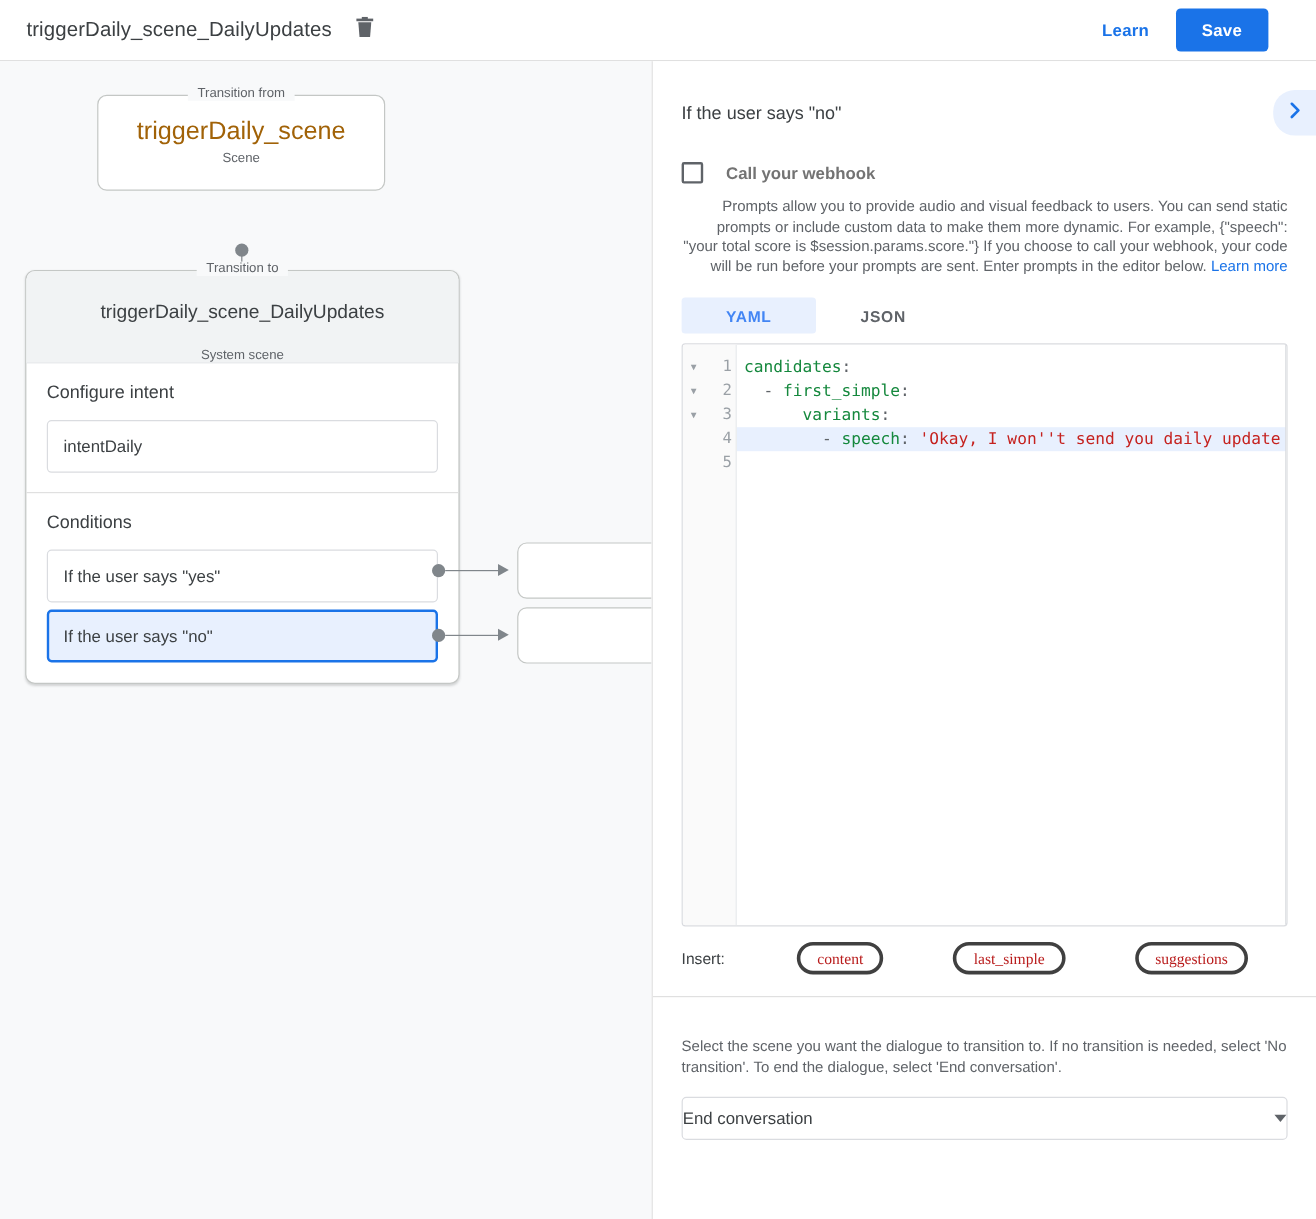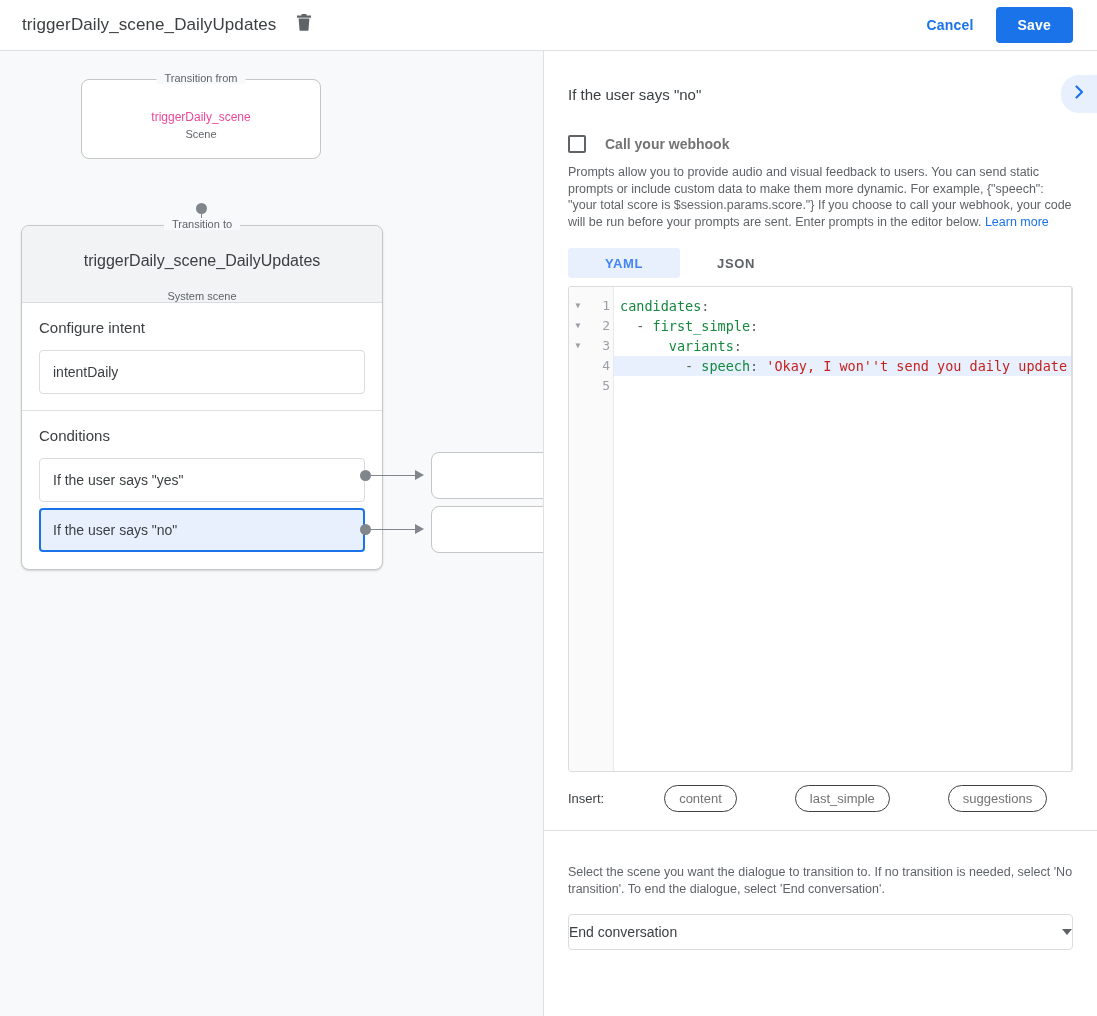--- a/index.html
+++ b/index.html
@@ -33,21 +33,21 @@
     cursor: pointer;
   }
   .topbar-spacer { flex: 1; }
   .cancel-btn {
     color: #1a73e8; font-size: 14px; font-weight: 600;
     letter-spacing: .2px; cursor: pointer;
     padding: 8px 14px; background: none; border: none;
     font-family: "Liberation Sans", sans-serif;
   }
   .save-btn {
-    margin-left: 8px; margin-right: 24px;
+    margin-left: 8px; margin-right: 40px;
     background: #1a73e8; color: #fff;
     border: none; border-radius: 4px;
     font-size: 14px; font-weight: 600; letter-spacing: .2px;
     padding: 0 22px; height: 36px; cursor: pointer;
     font-family: "Liberation Sans", sans-serif;
   }
 
   
   .canvas {
     position: absolute; top: 51px; left: 0;
@@ -70,22 +70,22 @@
     font-size: 11px;
     color: #5f6368;
     white-space: nowrap;
   }
 
   
   #node-from {
     left: 81px; top: 28px; width: 240px; height: 80px;
   }
   #node-from .node-title {
-    text-align: center; margin-top: 30px;
-    font-size: 12px; color: #ec4899;
+    text-align: center; margin-top: 18px;
+    font-size: 21px; color: #a16207;
   }
   #node-from .node-sub {
     text-align: center; margin-top: 4px;
     font-size: 11px; color: #5f6368;
   }
 
   .edge-line {
     position: absolute;
     left: 201px; top: 157px;
     width: 1px; height: 60px;
@@ -223,20 +223,21 @@
   .lang-badge {
     margin-left: 16px;
     background: #f3e8fd; color: #8430ce;
     font-size: 11px; letter-spacing: .5px;
     padding: 4px 8px; border-radius: 3px;
   }
   .desc {
     margin-top: 11px;
     font-size: 12.5px; line-height: 16.5px;
     color: #5f6368;
+    text-align: right;
   }
   .link { color: #1a73e8; cursor: pointer; }
 
   
   .tabs { display: flex; margin-top: 18px; }
   .tab {
     width: 112px; height: 30px;
     display: flex; align-items: center; justify-content: center;
     font-size: 13px; font-weight: bold; letter-spacing: .6px;
     color: #5f6368; cursor: pointer; border-radius: 3px;
@@ -292,26 +293,27 @@
     width: 1px; background: #dadce0;
   }
 
   
   .insert-row {
     display: flex; align-items: center;
     margin-top: 13px; padding-bottom: 18px; gap: 48px;
   }
   .insert-label { font-size: 13px; color: #3c4043; margin-right: 12px; }
   .chip {
-    border: 1px solid #404040; border-radius: 14px;
+    border: 3px solid #404040; border-radius: 14px;
     height: 27px; padding: 0 14px;
     display: flex; align-items: center;
-    font-size: 13px; color: #737373;
+    font-size: 13px; color: #b91c1c;
     margin-right: 10px; cursor: pointer;
     background: #fff;
+    font-family: Liberation Serif, serif;
   }
 
   .panel-divider {
     height: 1px; background: #e0e0e0;
     margin: 0;
   }
 
   .transition-block { padding: 24px 24px 0 24px; }
   .transition-title { font-size: 16px; color: #3c4043; }
   .transition-desc {
@@ -343,21 +345,21 @@
   <div class="trash-btn">
     <span>
       <svg width="16" height="18" viewBox="0 0 16 18" aria-hidden="true">
         <rect x="1" y="1.5" width="14" height="2.2" fill="#5f6368"></rect>
         <rect x="5.5" y="0" width="5" height="2" fill="#5f6368"></rect>
         <path d="M2.6 4.6 h10.8 l-1 12.2 h-8.8 z" fill="#5f6368"></path>
       </svg>
     </span>
   </div>
   <div class="topbar-spacer"></div>
-  <button class="cancel-btn">Cancel</button>
+  <button class="cancel-btn">Learn</button>
   <button class="save-btn">Save</button>
 </div>
 
 <div class="canvas">
 
   <div class="fieldset" id="node-from">
     <div class="fieldset-legend">Transition from</div>
     <div class="node-title">triggerDaily_scene</div>
     <div class="node-sub">Scene</div>
   </div>

